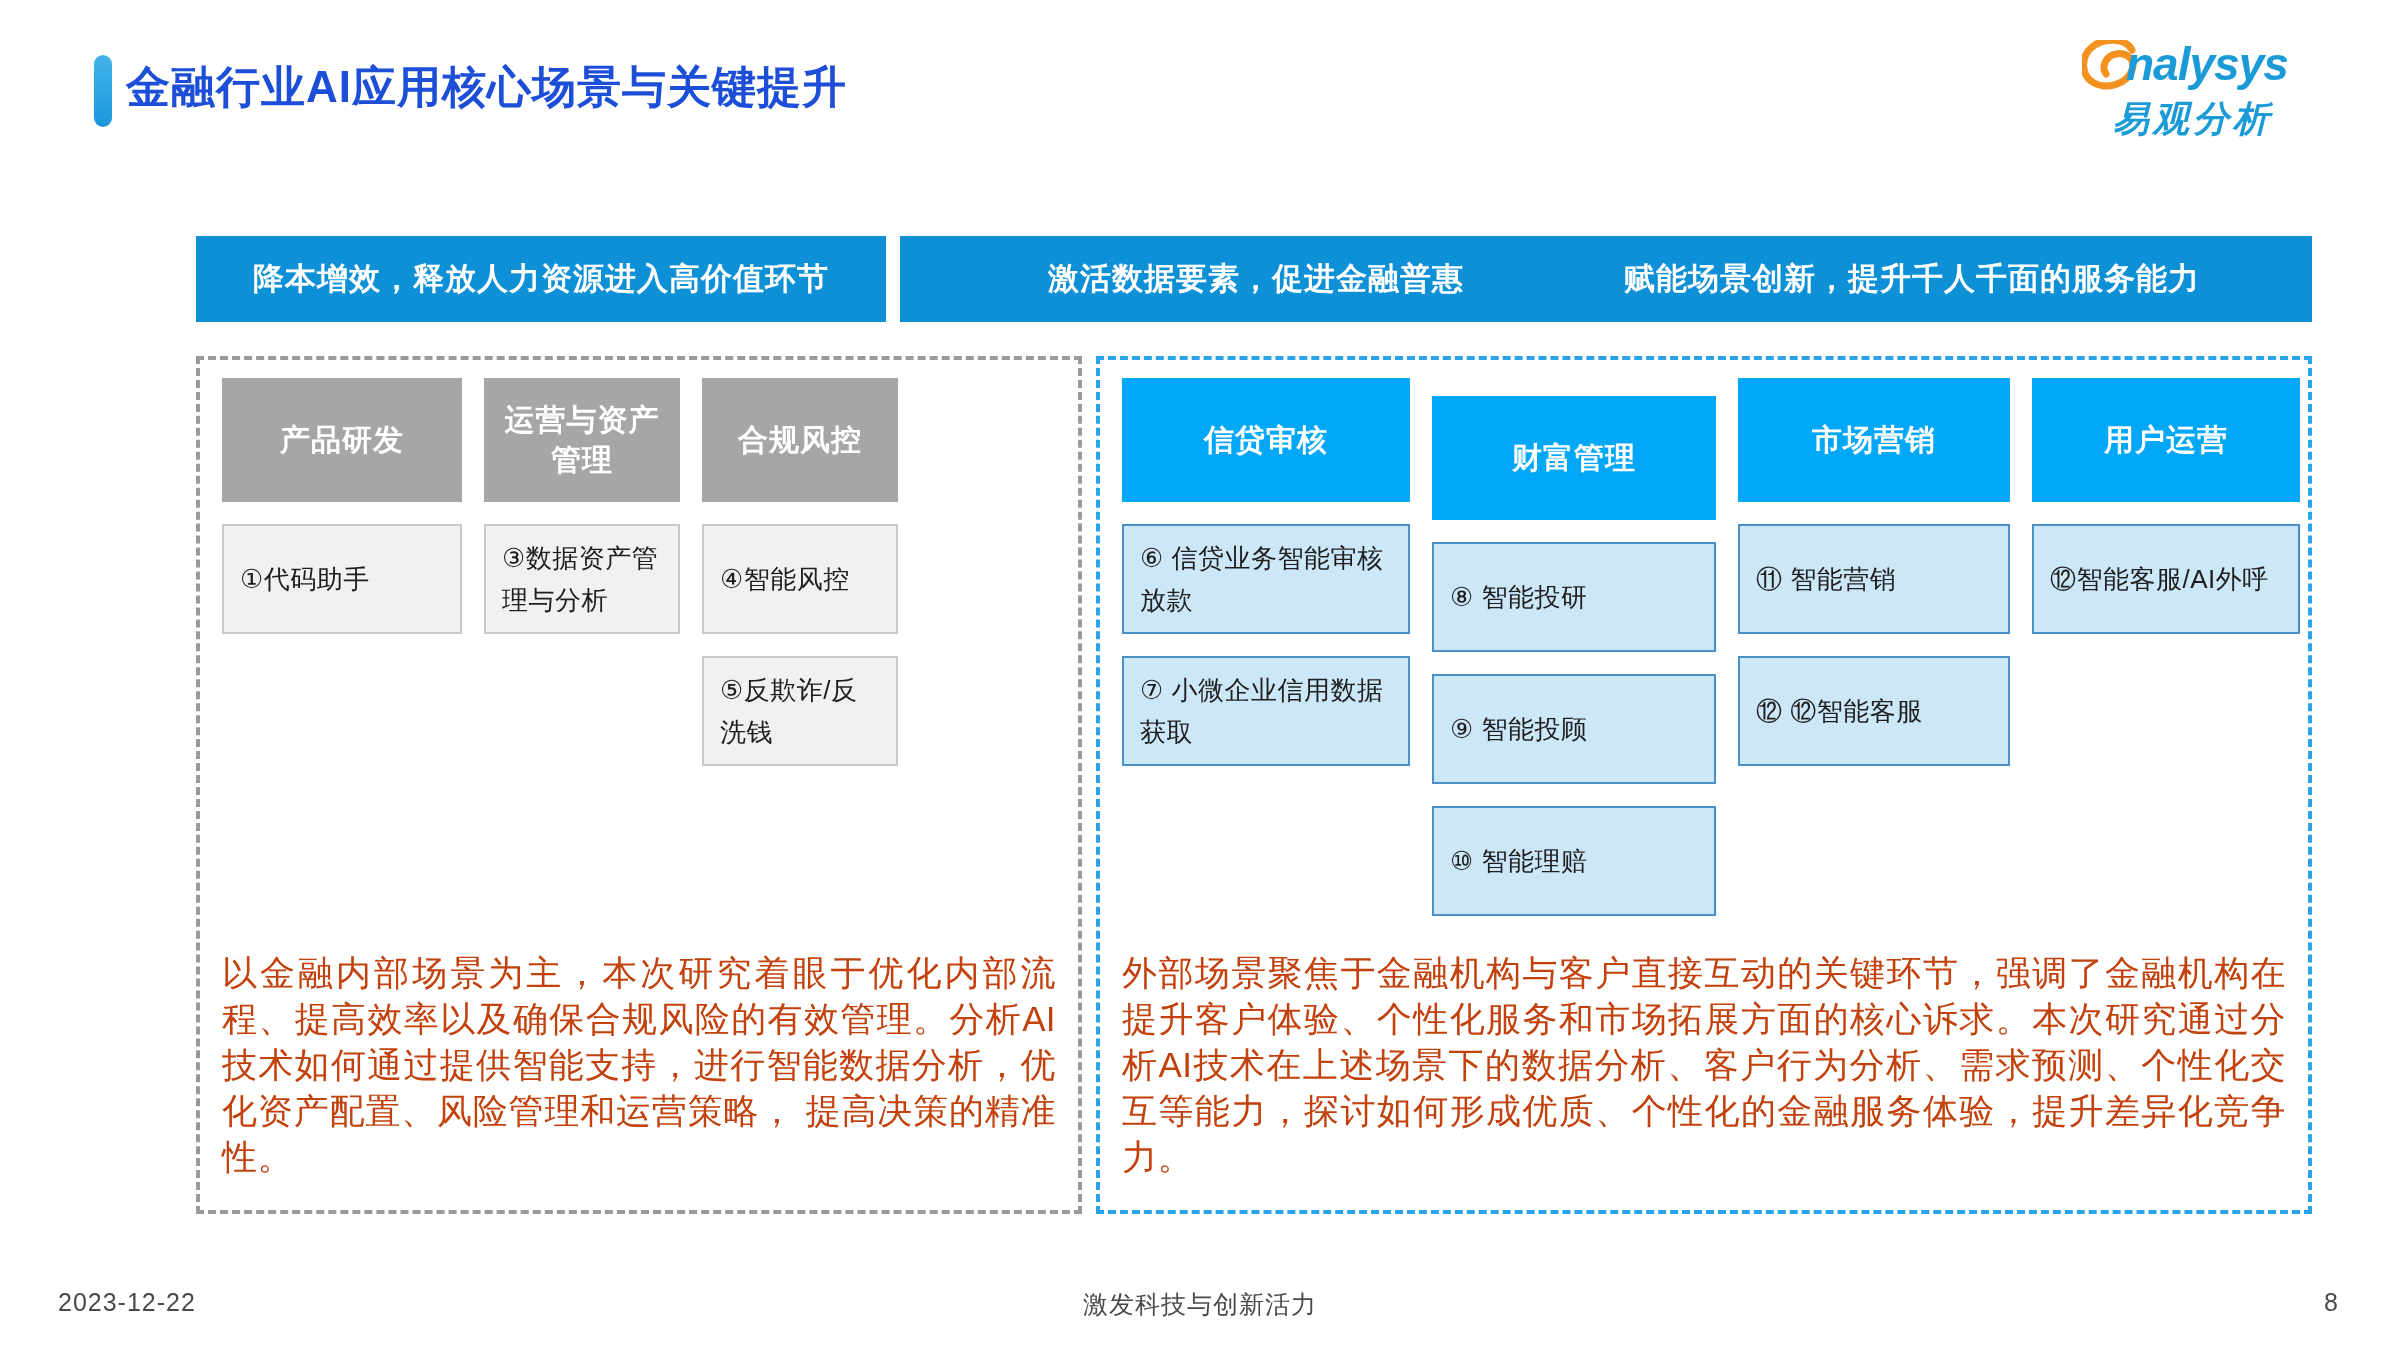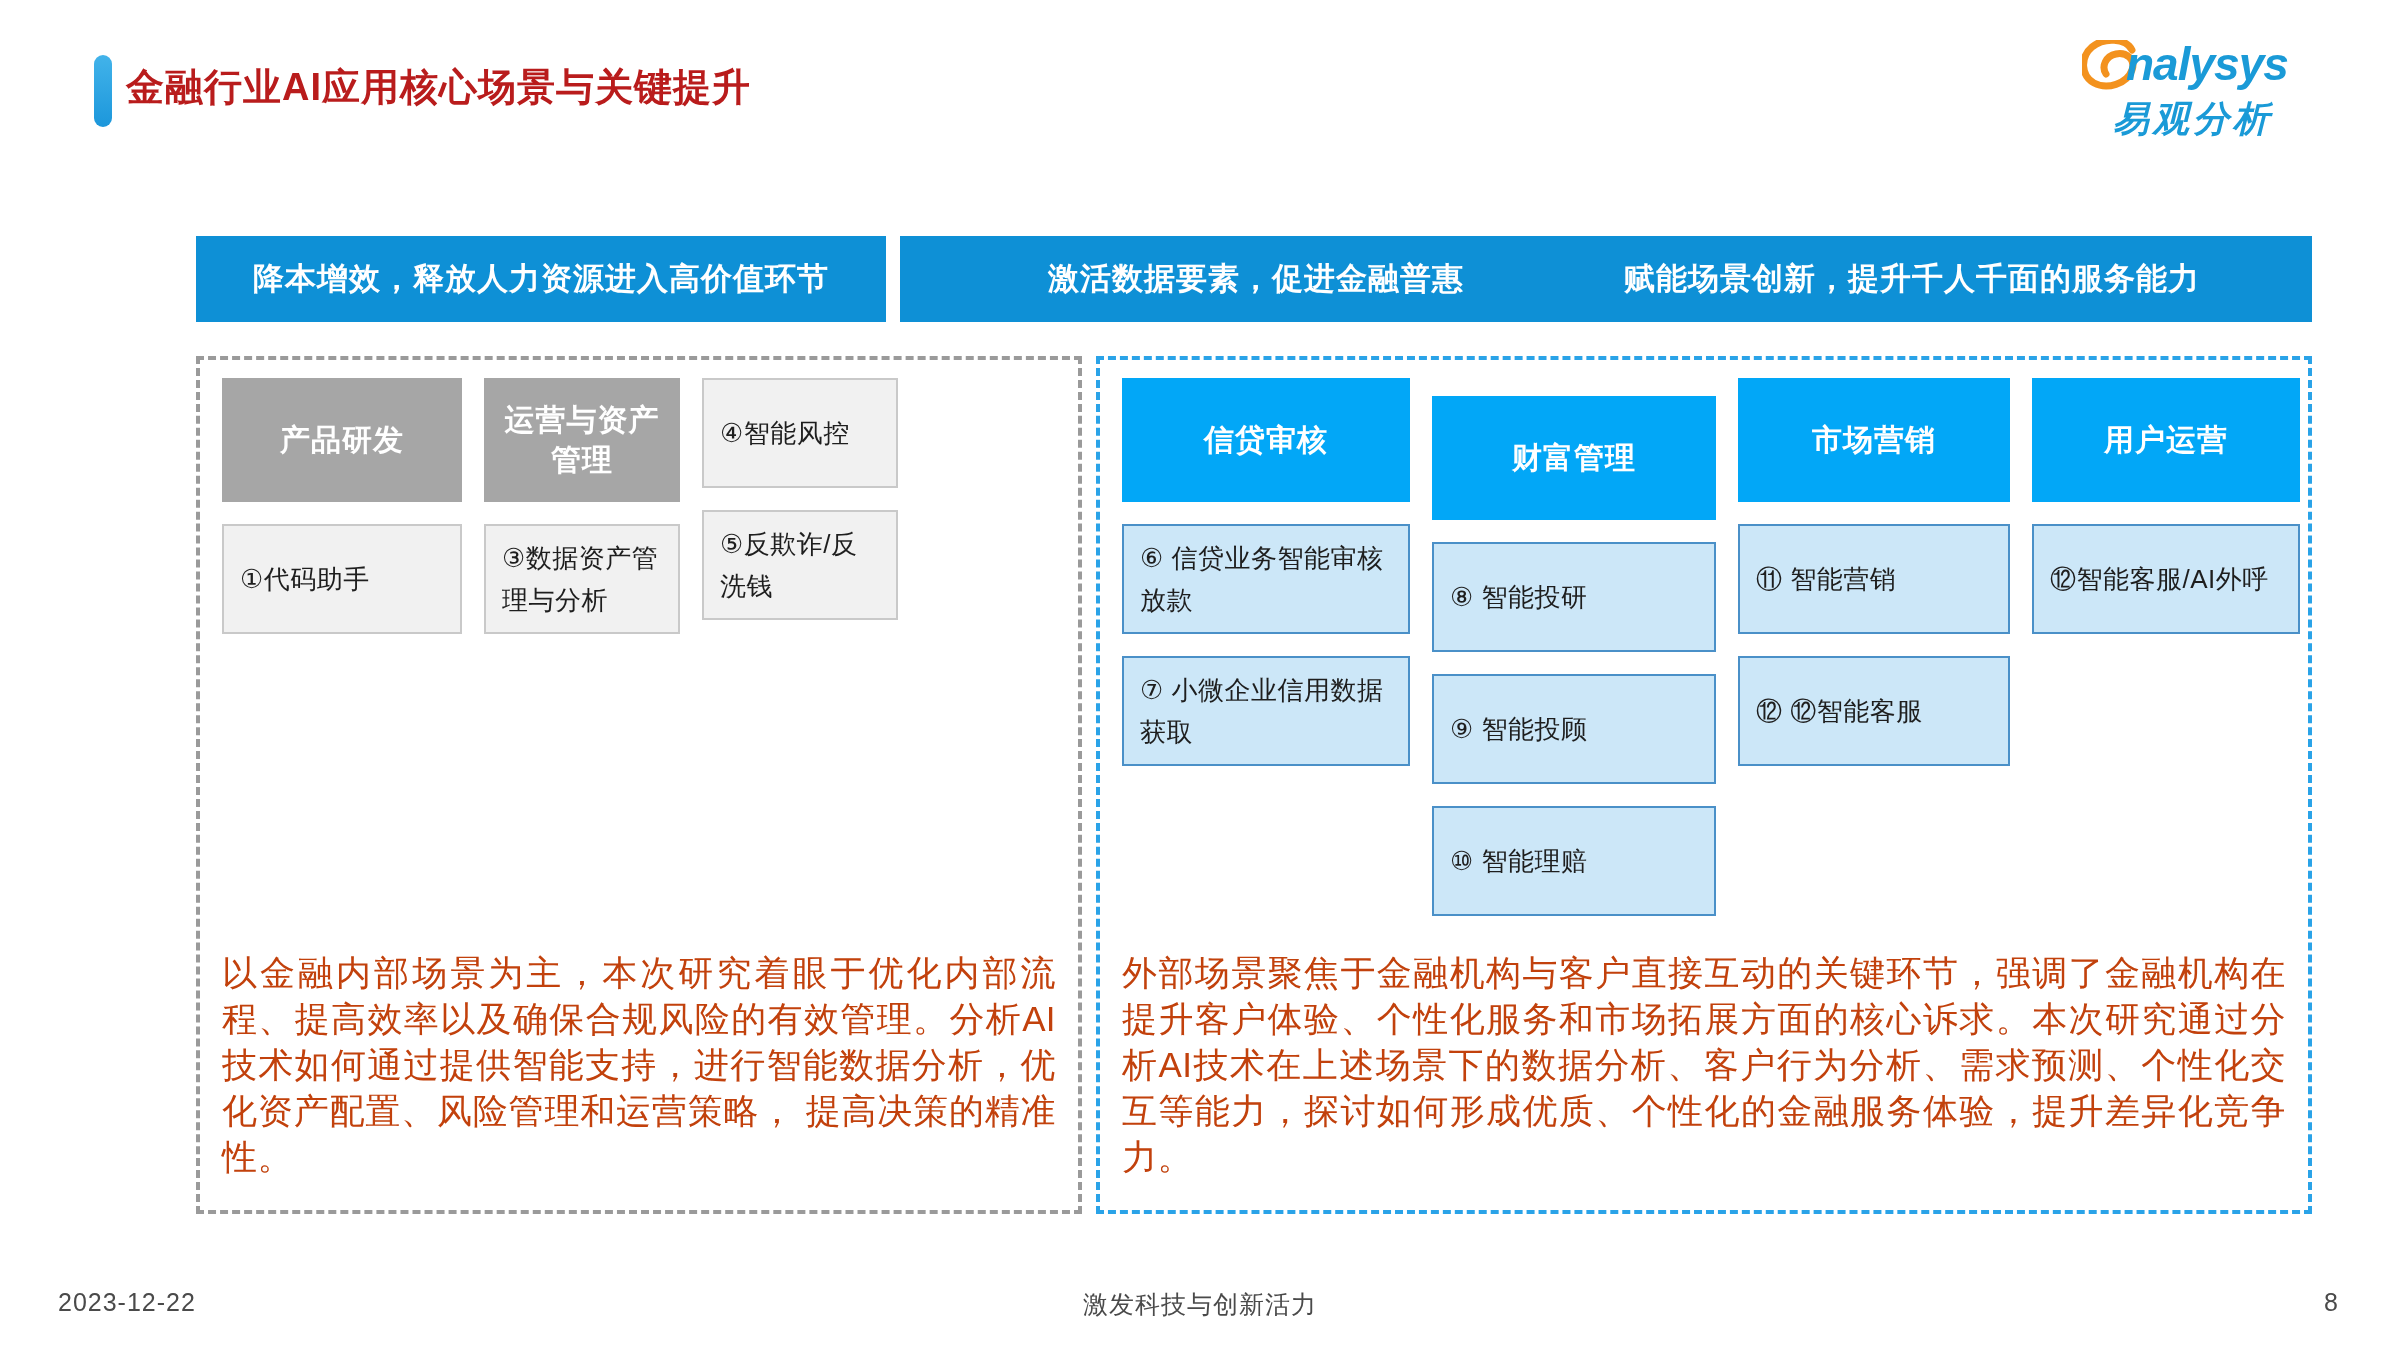--- a/index.html
+++ b/index.html
@@ -25,23 +25,23 @@
   #title-accent-bar {
     position: absolute;
     left: 94px; top: 55px;
     width: 18px; height: 72px;
     border-radius: 9px;
     background: linear-gradient(180deg, #42b3ea 0%, #1c97db 100%);
   }
   #page-title {
     position: absolute;
     left: 126px; top: 44px;
-    font-size: 38px;
-    font-weight: bold;
-    color: #b91c1c;
+    font-size: 44px;
+    font-weight: bold;
+    color: #1d4ed8;
     letter-spacing: 1px;
     white-space: nowrap;
     line-height: 86px;
   }
   #brand-logo {
     position: absolute;
     right: 62px; top: 34px;
     width: 290px; height: 120px;
     text-align: center;
   }
@@ -213,20 +213,21 @@
       <div class="cat-header">产品研发</div>
       <div class="item-cell tall">①代码助手</div>
     </div>
 
     <div class="cat-col" style="width:196px;">
       <div class="cat-header">运营与资产管理</div>
       <div class="item-cell tall">③数据资产管理与分析</div>
     </div>
 
     <div class="cat-col" style="width:196px;">
+      <div class="cat-header">合规风控</div>
       <div class="item-cell tall">④智能风控</div>
       <div class="item-cell tall">⑤反欺诈/反洗钱</div>
     </div>
 
   </div>
   <div class="panel-note">以金融内部场景为主，本次研究着眼于优化内部流程、提高效率以及确保合规风险的有效管理。分析AI技术如何通过提供智能支持，进行智能数据分析，优化资产配置、风险管理和运营策略， 提高决策的精准性。</div>
 </div>
 
 <div class="panel blue" id="panel-external">
   <div class="cat-row">

